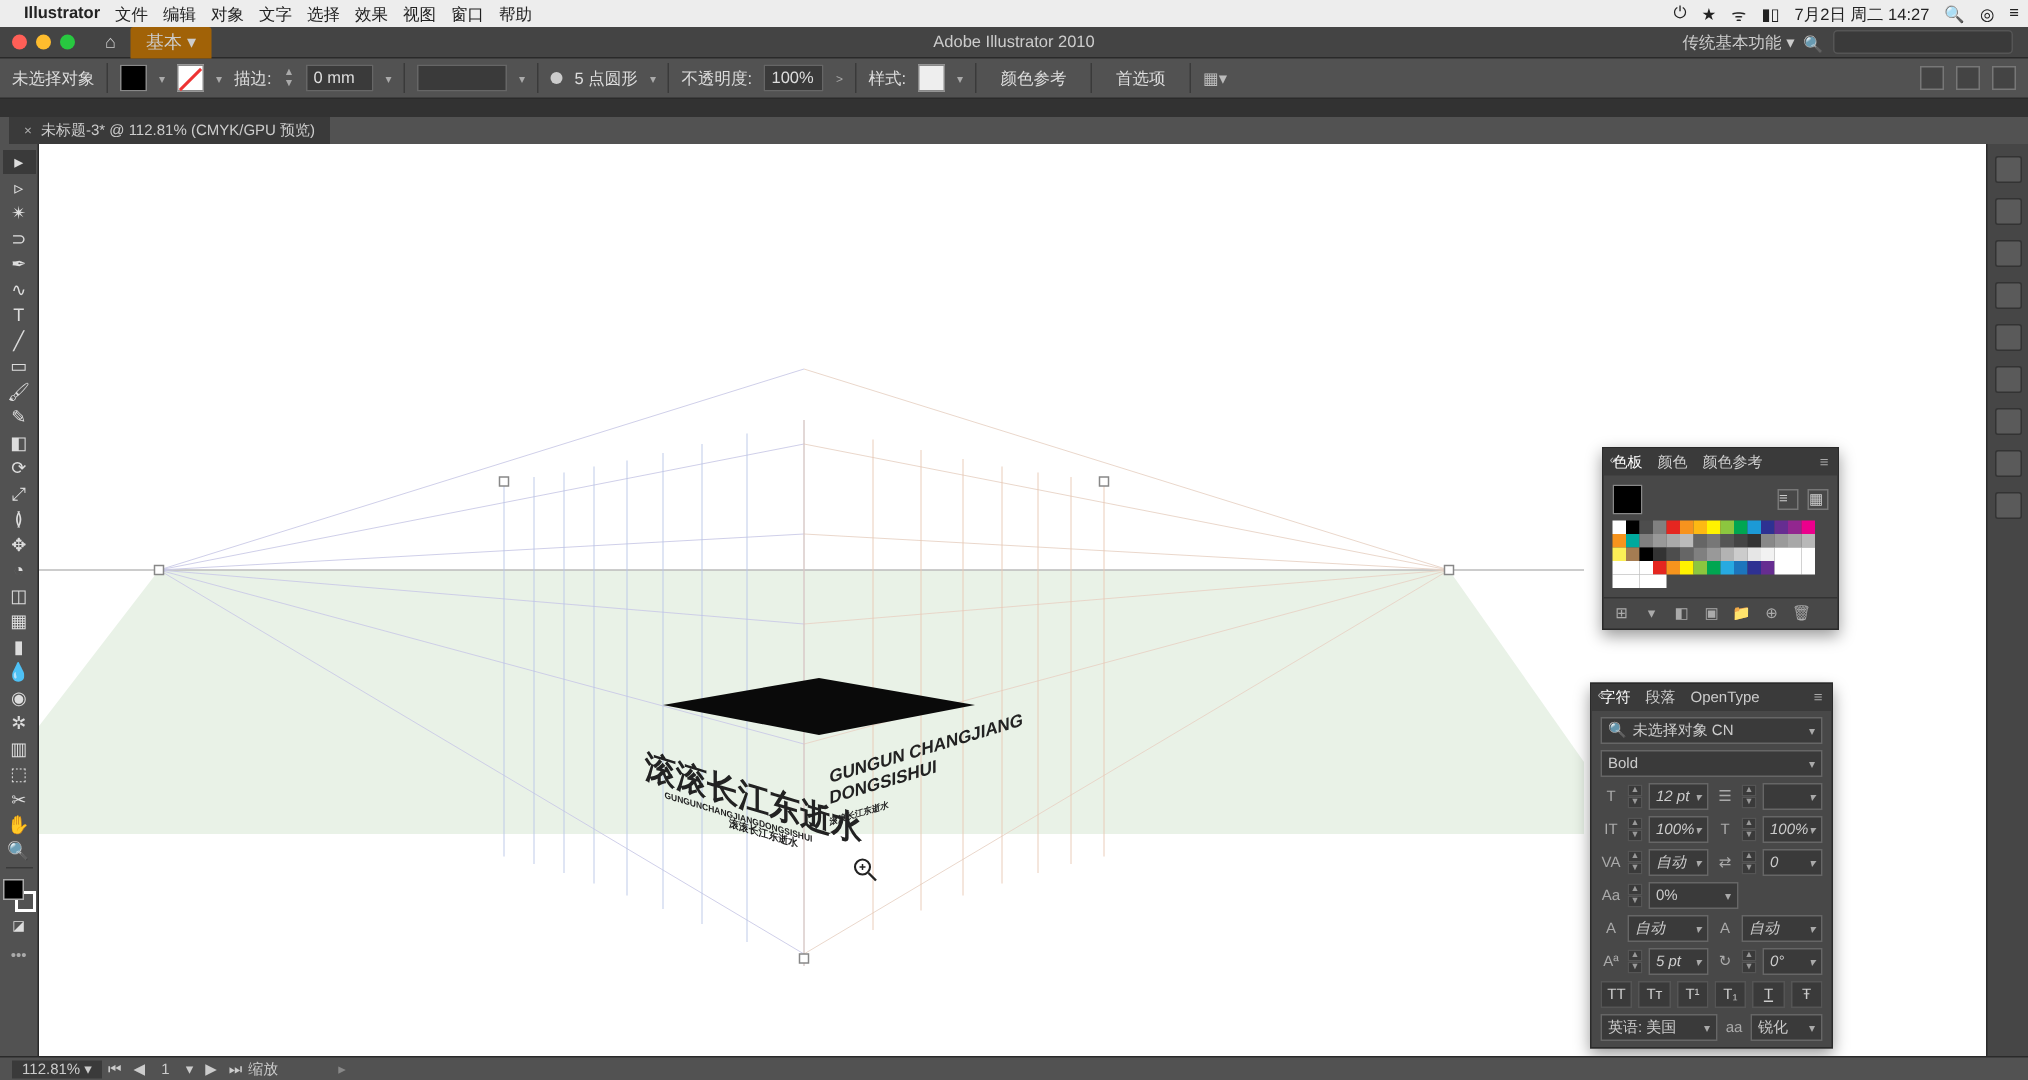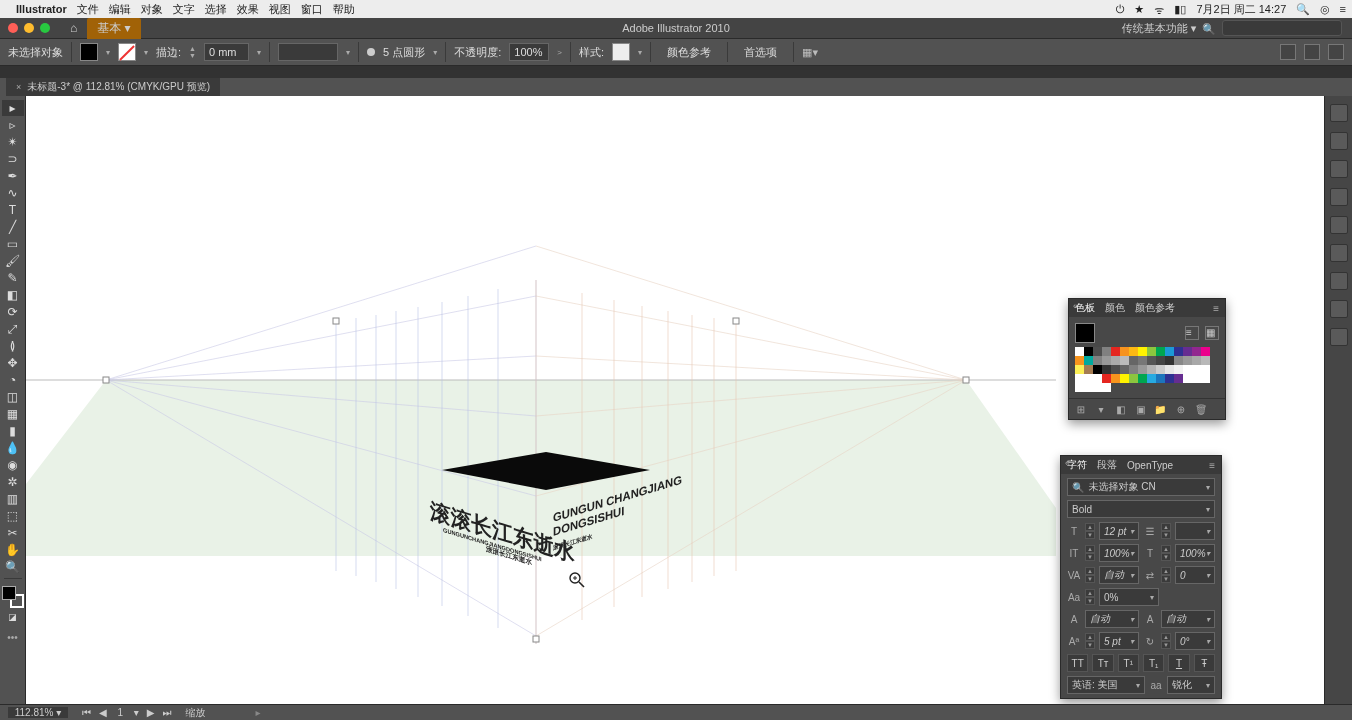--- a/index.html
+++ b/index.html
@@ -86,21 +86,21 @@
 .char-row .field { flex:1; height:18px; background:#3a3a3a; border:1px solid #666; display:flex; align-items:center; padding:0 4px; position:relative;}
 .char-row .field .arrow { position:absolute; right:4px; color:#aaa; font-size:8px;}
 .char-row .half { width:48%;font-style:italic; }
 .char-row .lbl-ico { width:14px; text-align:center; color:#aaa; font-size:10px;}
 .char-row .stepper { width:10px; display:flex; flex-direction:column; }
 .char-row .stepper span { height:8px; border:1px solid #555; background:#3a3a3a; font-size:6px; text-align:center; line-height:6px; color:#999;}
 .tt-row { display:flex; gap:4px;justify-content:space-between; }
 .tt-row span { flex:1; height:18px; display:flex; align-items:center; justify-content:center; border:1px solid #555; background:#3a3a3a; font-size:10px;}
 
 
-.status-bar { position:absolute; bottom:0; left:0; right:0; height:16px; background:#525252; border-top:1px solid #2a2a2a; display:flex; align-items:center; padding:0 8px; gap:10px; color:#ccc; font-size:10px;}
+.status-bar { position:absolute; bottom:0; left:0; right:0; height:16px; background:#525252; border-top:1px solid #2a2a2a; display:flex; align-items:center; padding:0 8px; gap:0; color:#ccc; font-size:10px;}
 .status-bar .zoom { width:60px; background:#3a3a3a; text-align:center; }
 .status-bar .nav span { padding:0 4px; }
 
 
 .cube-text { font-weight:800; fill:#222; }
 </style>
 </head>
 <body>
 
 <div class="mac-menubar">

